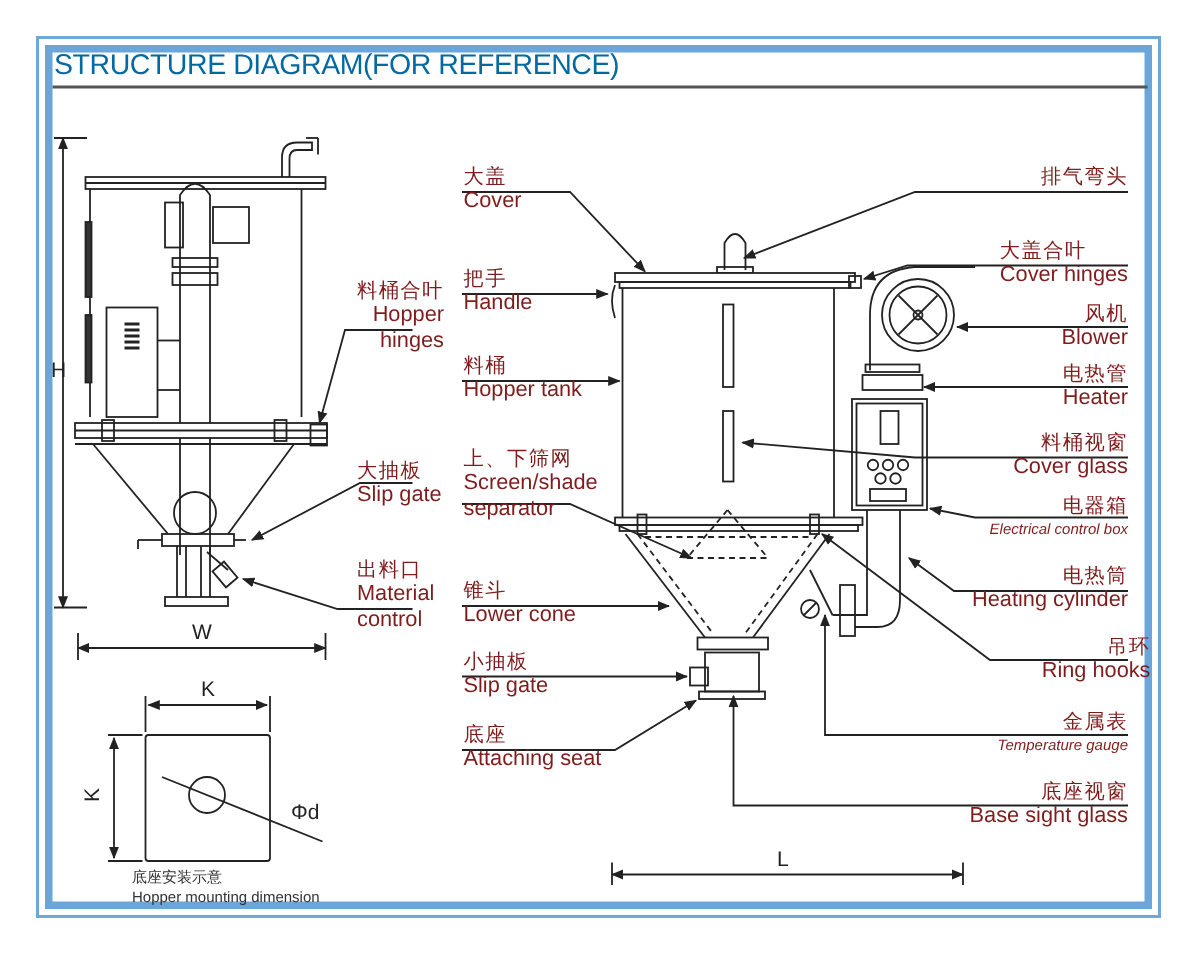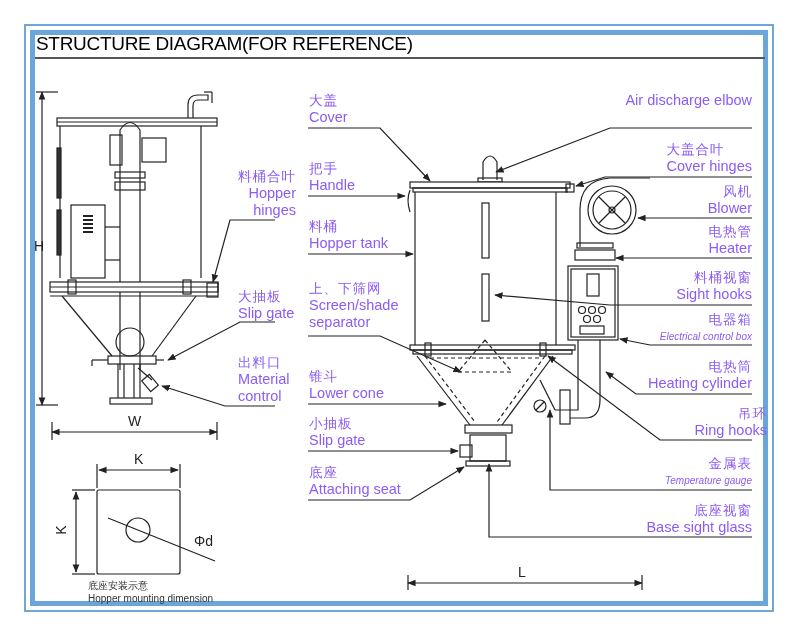--- a/index.html
+++ b/index.html
@@ -1,22 +1,22 @@
 <!DOCTYPE html>
 <html><head>
 <meta charset="utf-8">
 <style>
   html,body{margin:0;padding:0;background:#fff;}
   body{width:795px;height:641px;position:relative;overflow:hidden;font-family:"Liberation Sans","DejaVu Sans",sans-serif;color:#333;}
   .frame-outer{position:absolute;left:24px;top:24px;width:750px;height:588px;border:2px solid #6fa8d6;box-sizing:border-box;}
   .frame-inner{position:absolute;left:30px;top:30px;width:738px;height:576px;border:5px solid #6aa6da;box-sizing:border-box;background:#fff;}
-  .title{position:absolute;left:36px;top:33px;font-size:19px;letter-spacing:-0.3px;color:#000000;white-space:nowrap;}
+  .title{position:absolute;left:36px;top:33px;font-size:19px;letter-spacing:-0.3px;color:#0369a1;white-space:nowrap;}
   .title-rule{position:absolute;left:35px;top:57px;width:730px;height:2px;background:#555;}
   svg.diag{position:absolute;left:0;top:0;}
-  .lbl{position:absolute;font-size:14.5px;line-height:17px;color:#8b5cf6;white-space:nowrap;}
+  .lbl{position:absolute;font-size:14.5px;line-height:17px;color:#7f1d1d;white-space:nowrap;margin-top:17px;}
   .lbl .cn{display:block;font-size:13.5px;letter-spacing:1px;}
   .lbl .en{display:block;}
   .r{text-align:right;}
   .small{font-size:10px;font-style:italic;}
   .dim{position:absolute;font-size:14px;color:#222;}
   .cap{position:absolute;font-size:10px;text-align:left;color:#333;line-height:13px;}
 </style>
 </head>
 <body>
 
@@ -255,37 +255,37 @@
 <div class="lbl" style="left:309px;top:415px;">
   <span class="cn">小抽板</span>
   <span class="en">Slip gate</span>
 </div>
 <div class="lbl" style="left:309px;top:464px;">
   <span class="cn">底座</span>
   <span class="en">Attaching seat</span>
 </div>
 
 <div class="lbl r" style="right:43px;top:92px;">
-  <span class="en">Air discharge elbow</span>
+  <span class="cn" style="text-align:left;margin-left:-3px;">排气弯头</span>
 </div>
 <div class="lbl r" style="right:43px;top:141px;">
   <span class="cn" style="text-align:left;">大盖合叶</span>
   <span class="en">Cover hinges</span>
 </div>
 <div class="lbl r" style="right:43px;top:183px;">
   <span class="cn">风机</span>
   <span class="en">Blower</span>
 </div>
 <div class="lbl r" style="right:43px;top:223px;">
   <span class="cn">电热管</span>
   <span class="en">Heater</span>
 </div>
 <div class="lbl r" style="right:43px;top:269px;">
   <span class="cn">料桶视窗</span>
-  <span class="en">Sight hooks</span>
+  <span class="en">Cover glass</span>
 </div>
 <div class="lbl r" style="right:43px;top:311px;">
   <span class="cn">电器箱</span>
   <span class="en small">Electrical control box</span>
 </div>
 <div class="lbl r" style="right:43px;top:358px;">
   <span class="cn">电热筒</span>
   <span class="en">Heating cylinder</span>
 </div>
 <div class="lbl r" style="right:28px;top:405px;">

